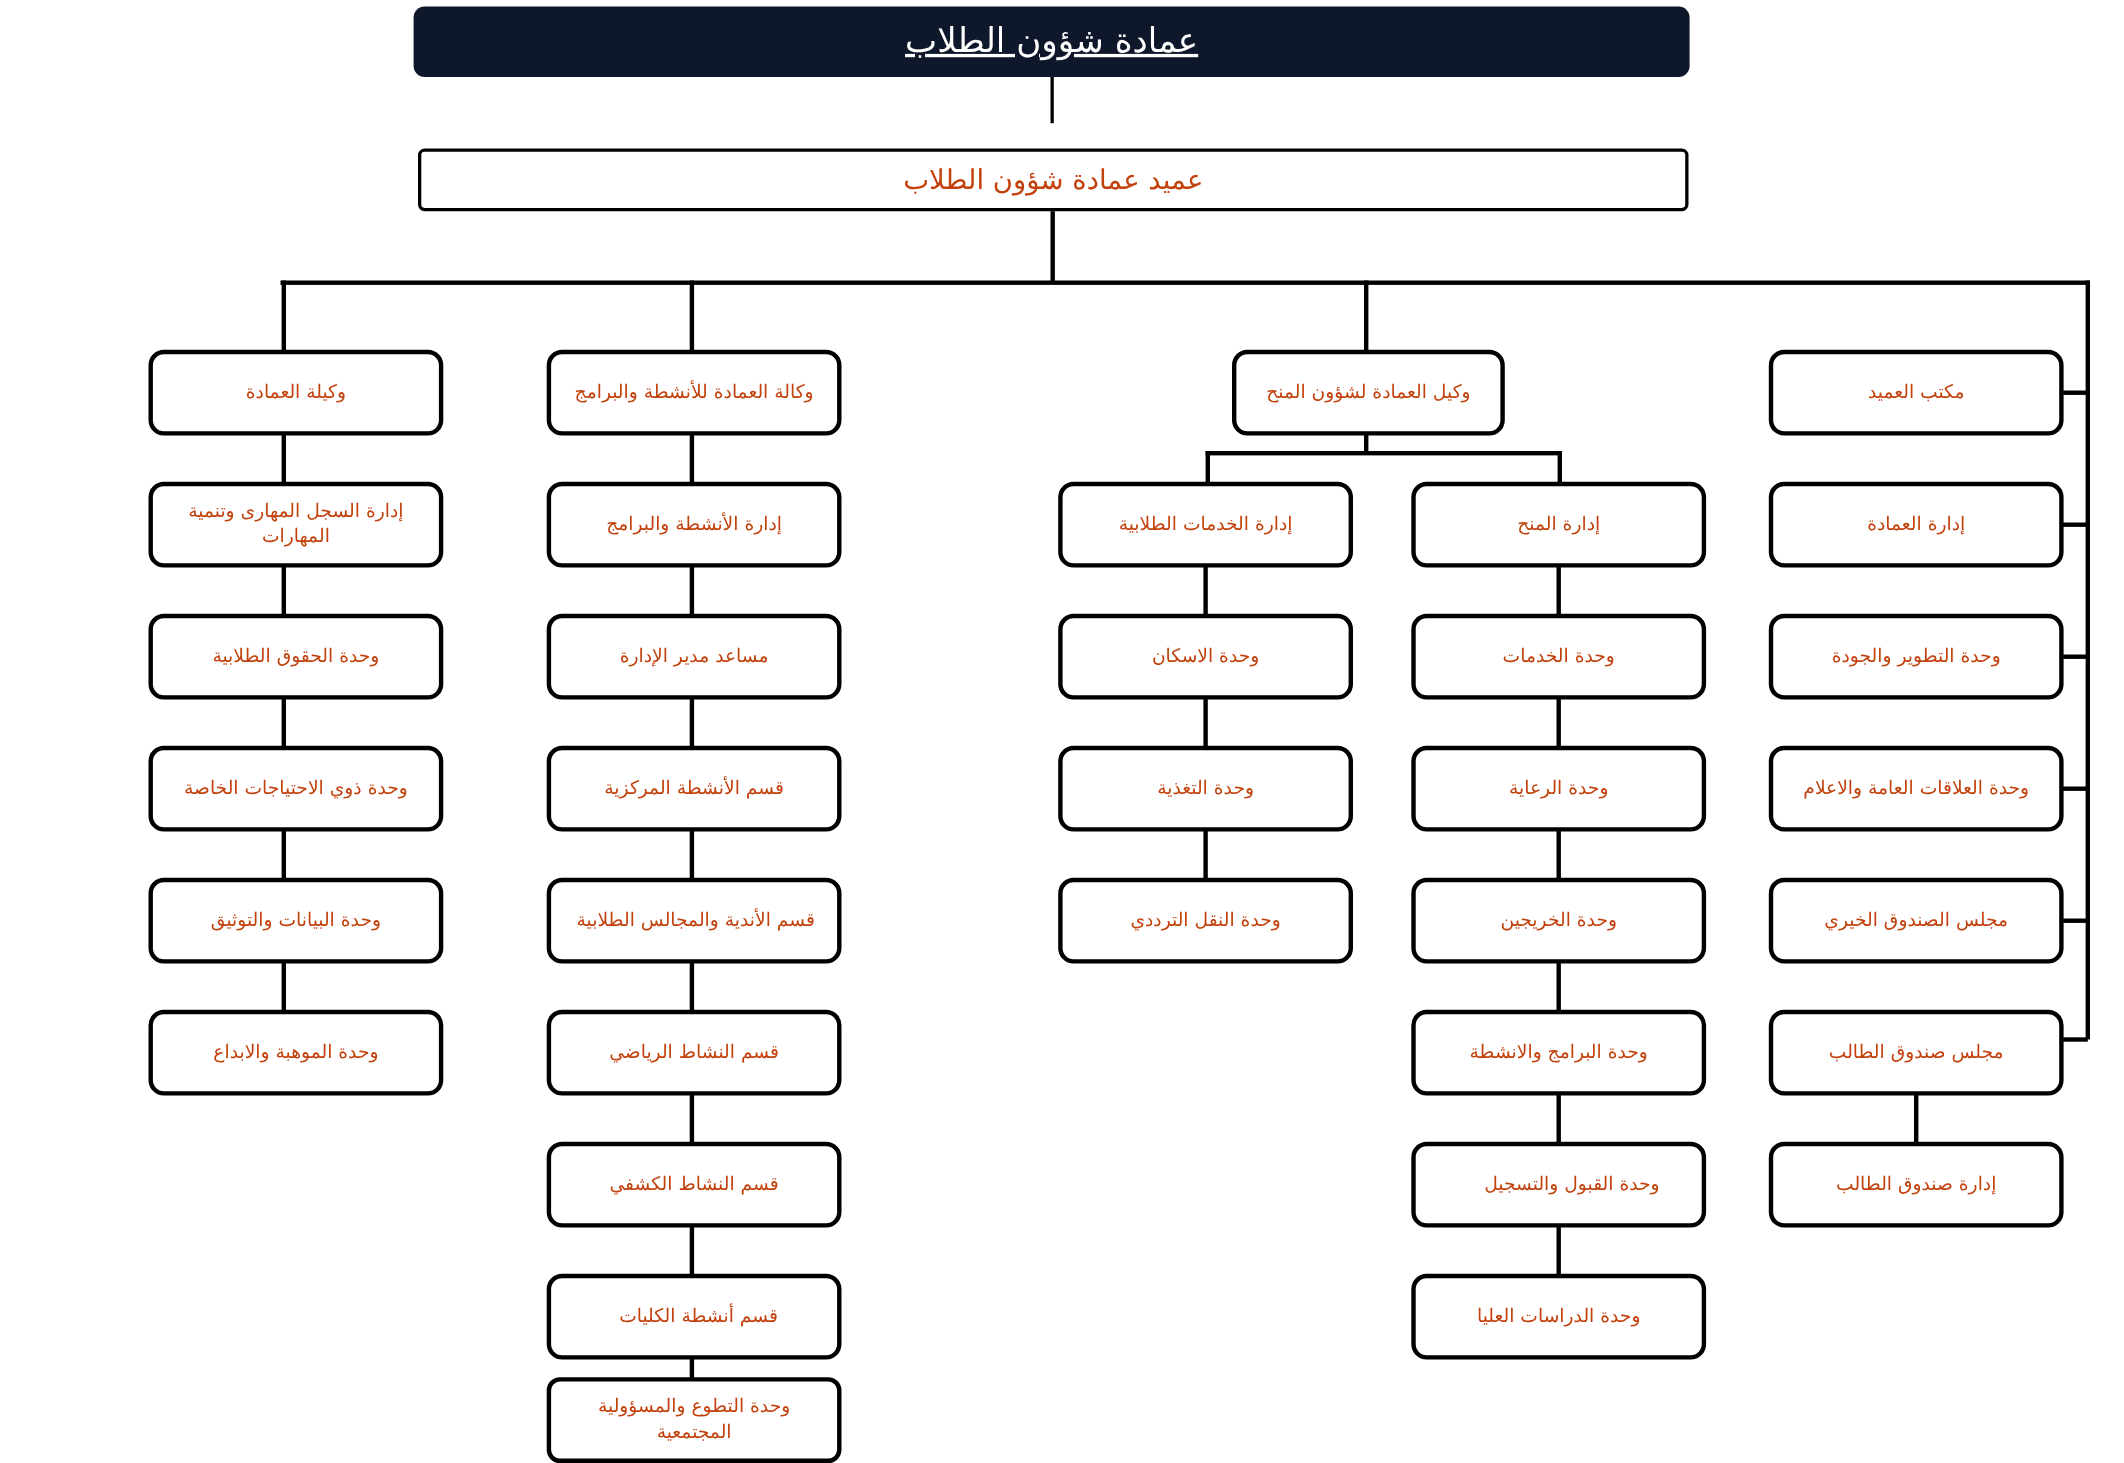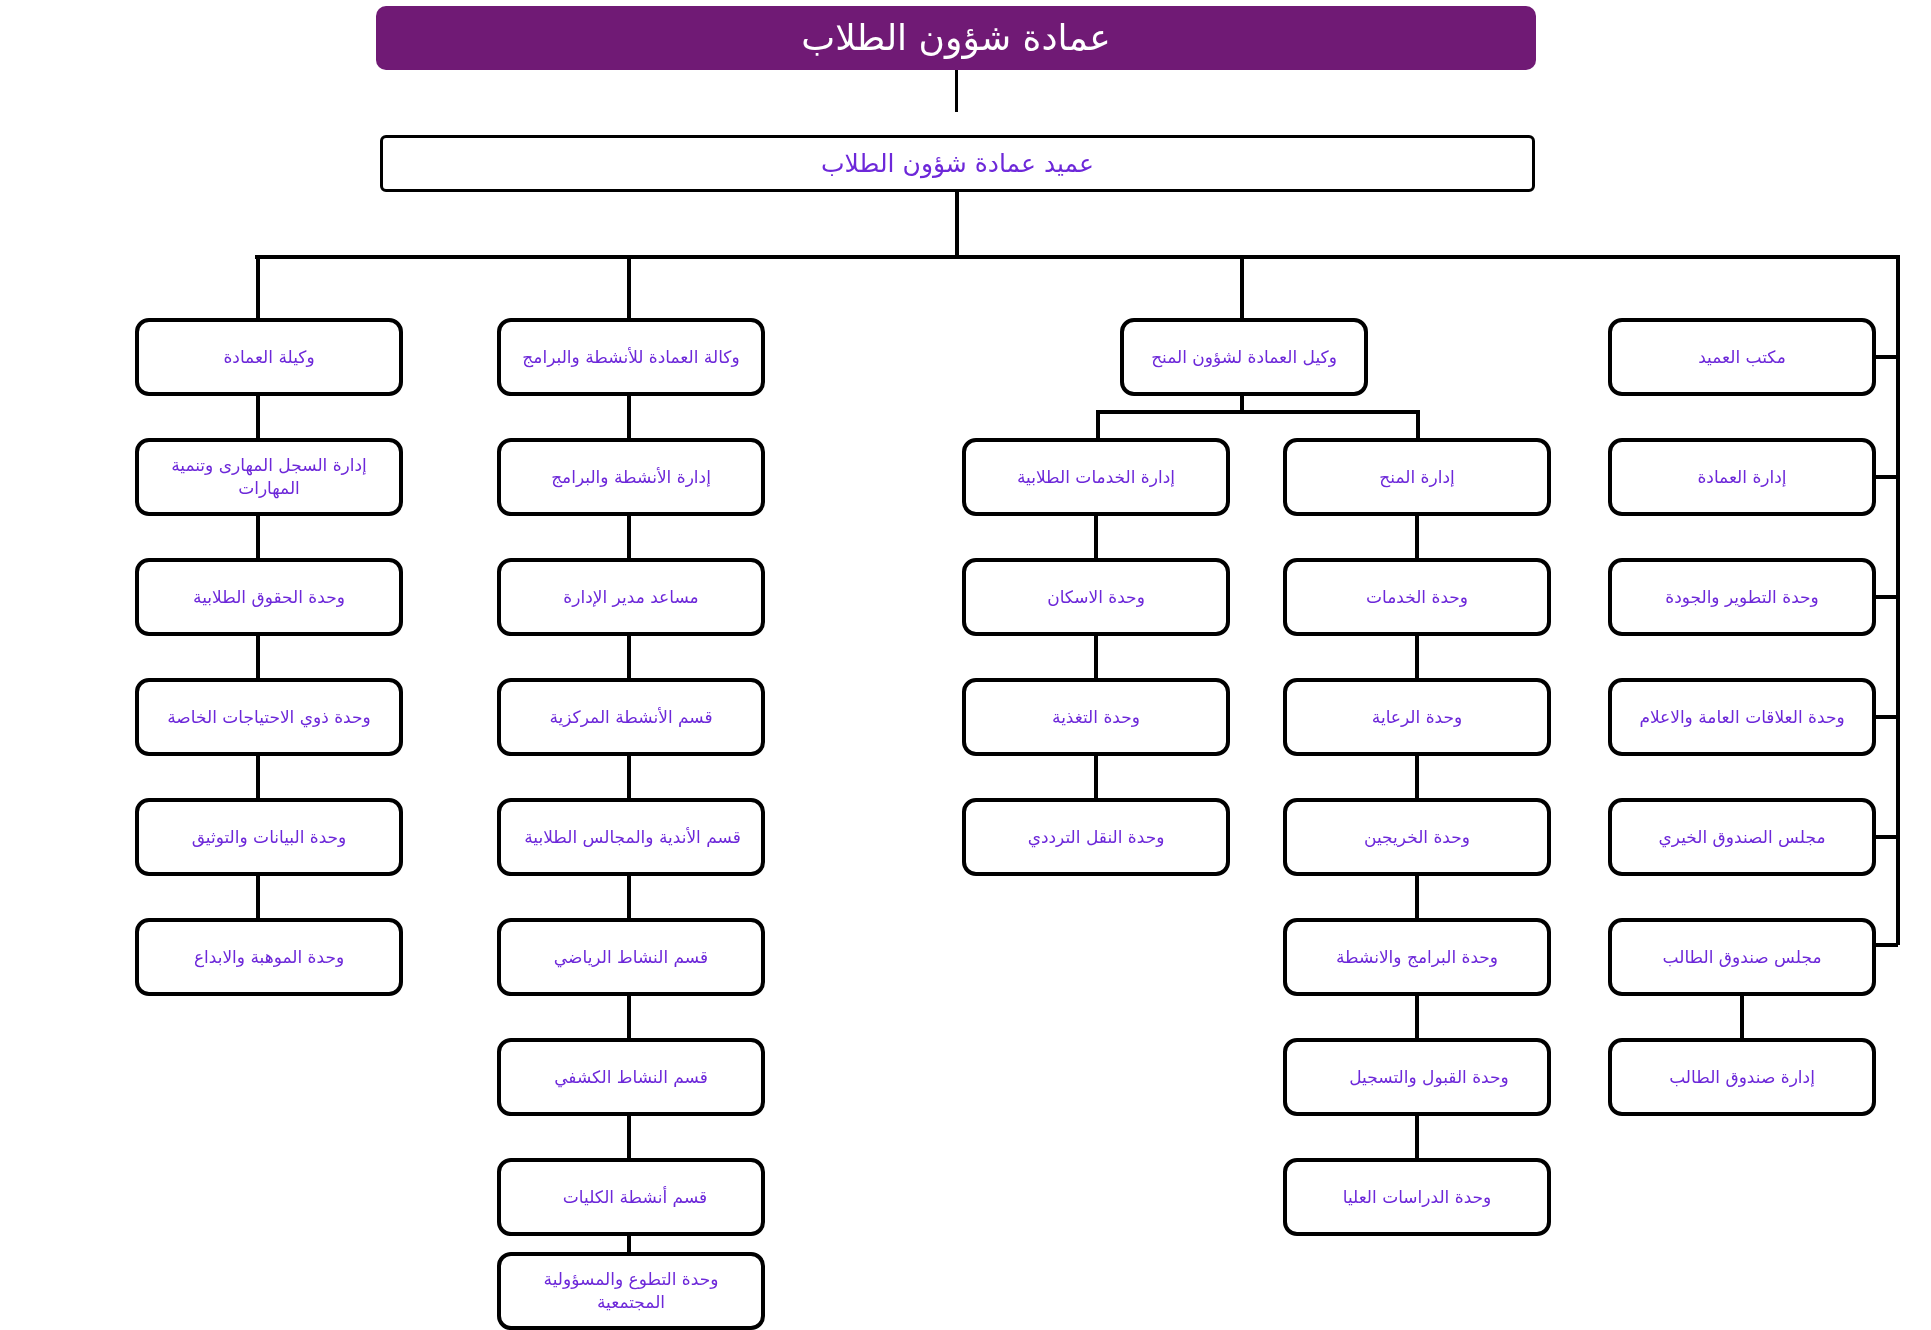--- a/index.html
+++ b/index.html
@@ -23,33 +23,34 @@
   .node {
     position: absolute;
     box-sizing: border-box;
     display: flex;
     align-items: center;
     justify-content: center;
     text-align: center;
     border: 4px solid #000000;
     border-radius: 14px;
     background: #ffffff;
-    color: #6d28d9;
+    color: #c2410c;
     font-size: 17px;
     line-height: 1.35;
     padding: 2px 8px;
     z-index: 3;
   }
   .node.root {
-    background: #701a75;
+    background: #0f172a;
     border: none;
     border-radius: 10px;
     color: #ffffff;
-    font-size: 36px;
+    font-size: 31px;
     z-index: 3;
+    text-decoration: underline;
   }
   .node.dean {
     border-width: 3px;
     border-radius: 6px;
     font-size: 25px;
   }
   .node.head {
     font-size: 17px;
   }
 
@@ -117,21 +118,21 @@
   <div class="line v" style="left:627px; top:874px; height:46px;"></div>
   <div class="node" style="left:497px; top:918px; width:268px; height:78px;">قسم النشاط الرياضي</div>
 
   <div class="line v" style="left:627px; top:994px; height:46px;"></div>
   <div class="node" style="left:497px; top:1038px; width:268px; height:78px;">قسم النشاط الكشفي</div>
 
   <div class="line v" style="left:627px; top:1114px; height:46px;"></div>
   <div class="node" style="left:497px; top:1158px; width:268px; height:78px;padding-left:16px;">قسم أنشطة الكليات</div>
 
   <div class="line v" style="left:627px; top:1234px; height:46px;"></div>
-  <div class="node" style="left:497px; top:1252px; width:268px; height:78px;">وحدة التطوع والمسؤولية المجتمعية</div>
+  <div class="node" style="left:497px; top:1252px; width:268px; height:78px;border-radius:12px;">وحدة التطوع والمسؤولية المجتمعية</div>
 
   <div class="node head" style="left:1120px; top:318px; width:248px; height:78px;">وكيل العمادة لشؤون المنح</div>
 
   <div class="line v" style="left:1240px; top:394px; height:18px;"></div>
   <div class="line h" style="left:1096px; top:410px; width:324px;"></div>
   <div class="line v" style="left:1096px; top:410px; height:30px;"></div>
   <div class="line v" style="left:1416px; top:410px; height:30px;"></div>
 
   <div class="node head" style="left:962px; top:438px; width:268px; height:78px;">إدارة الخدمات الطلابية</div>
 

